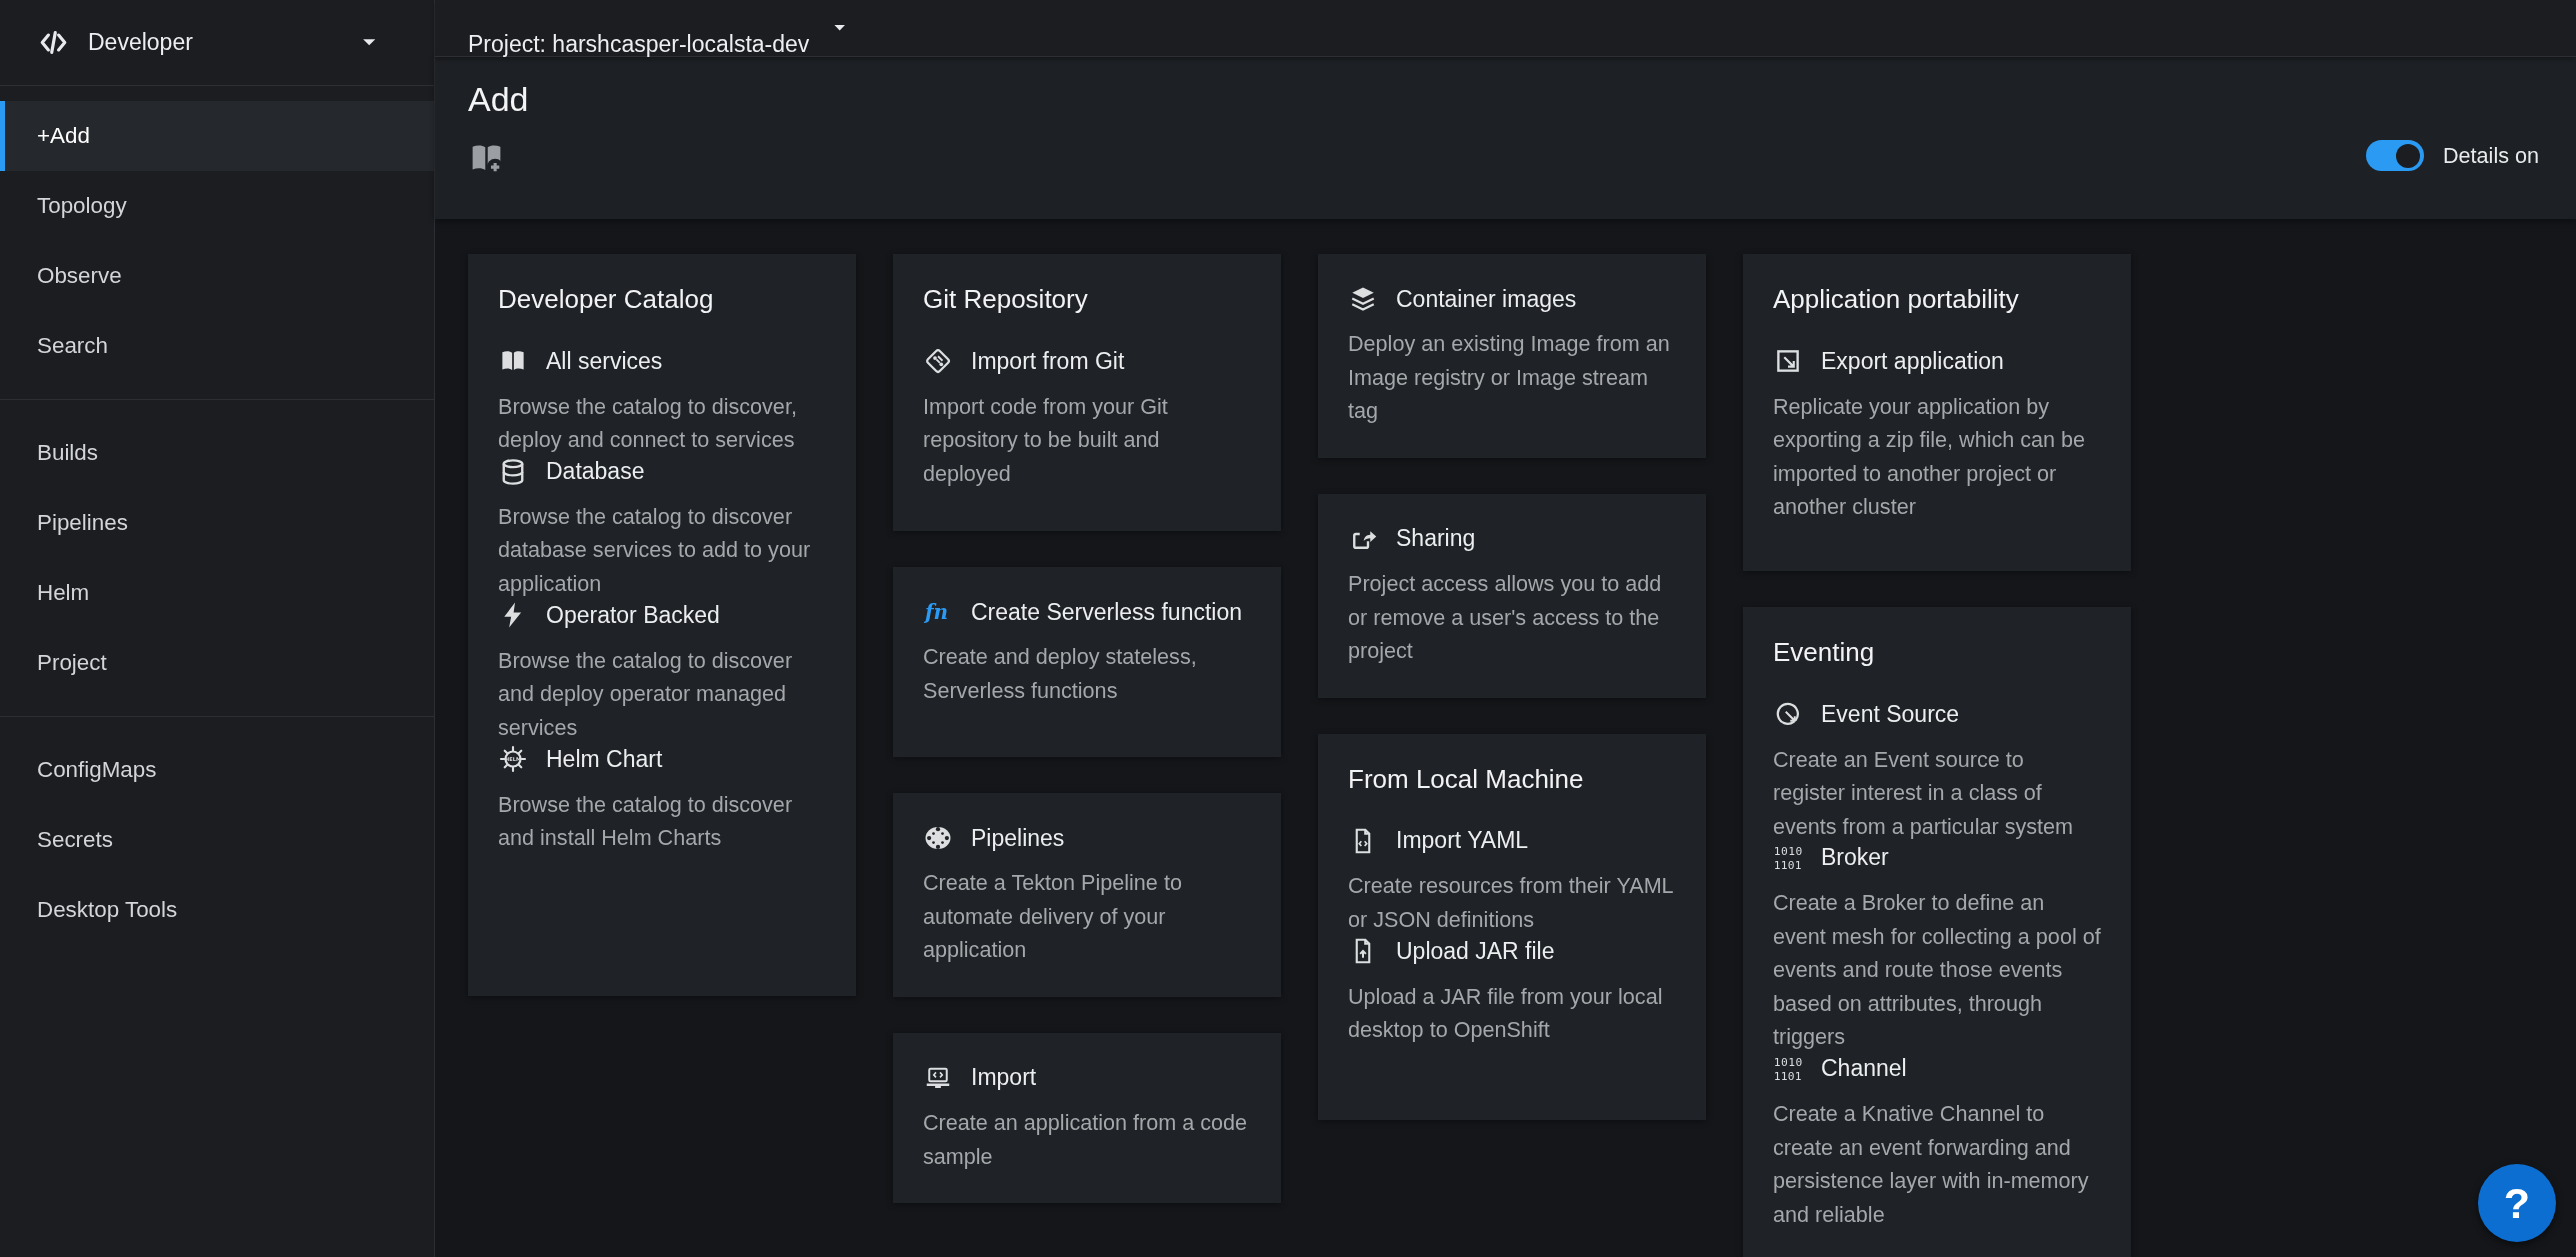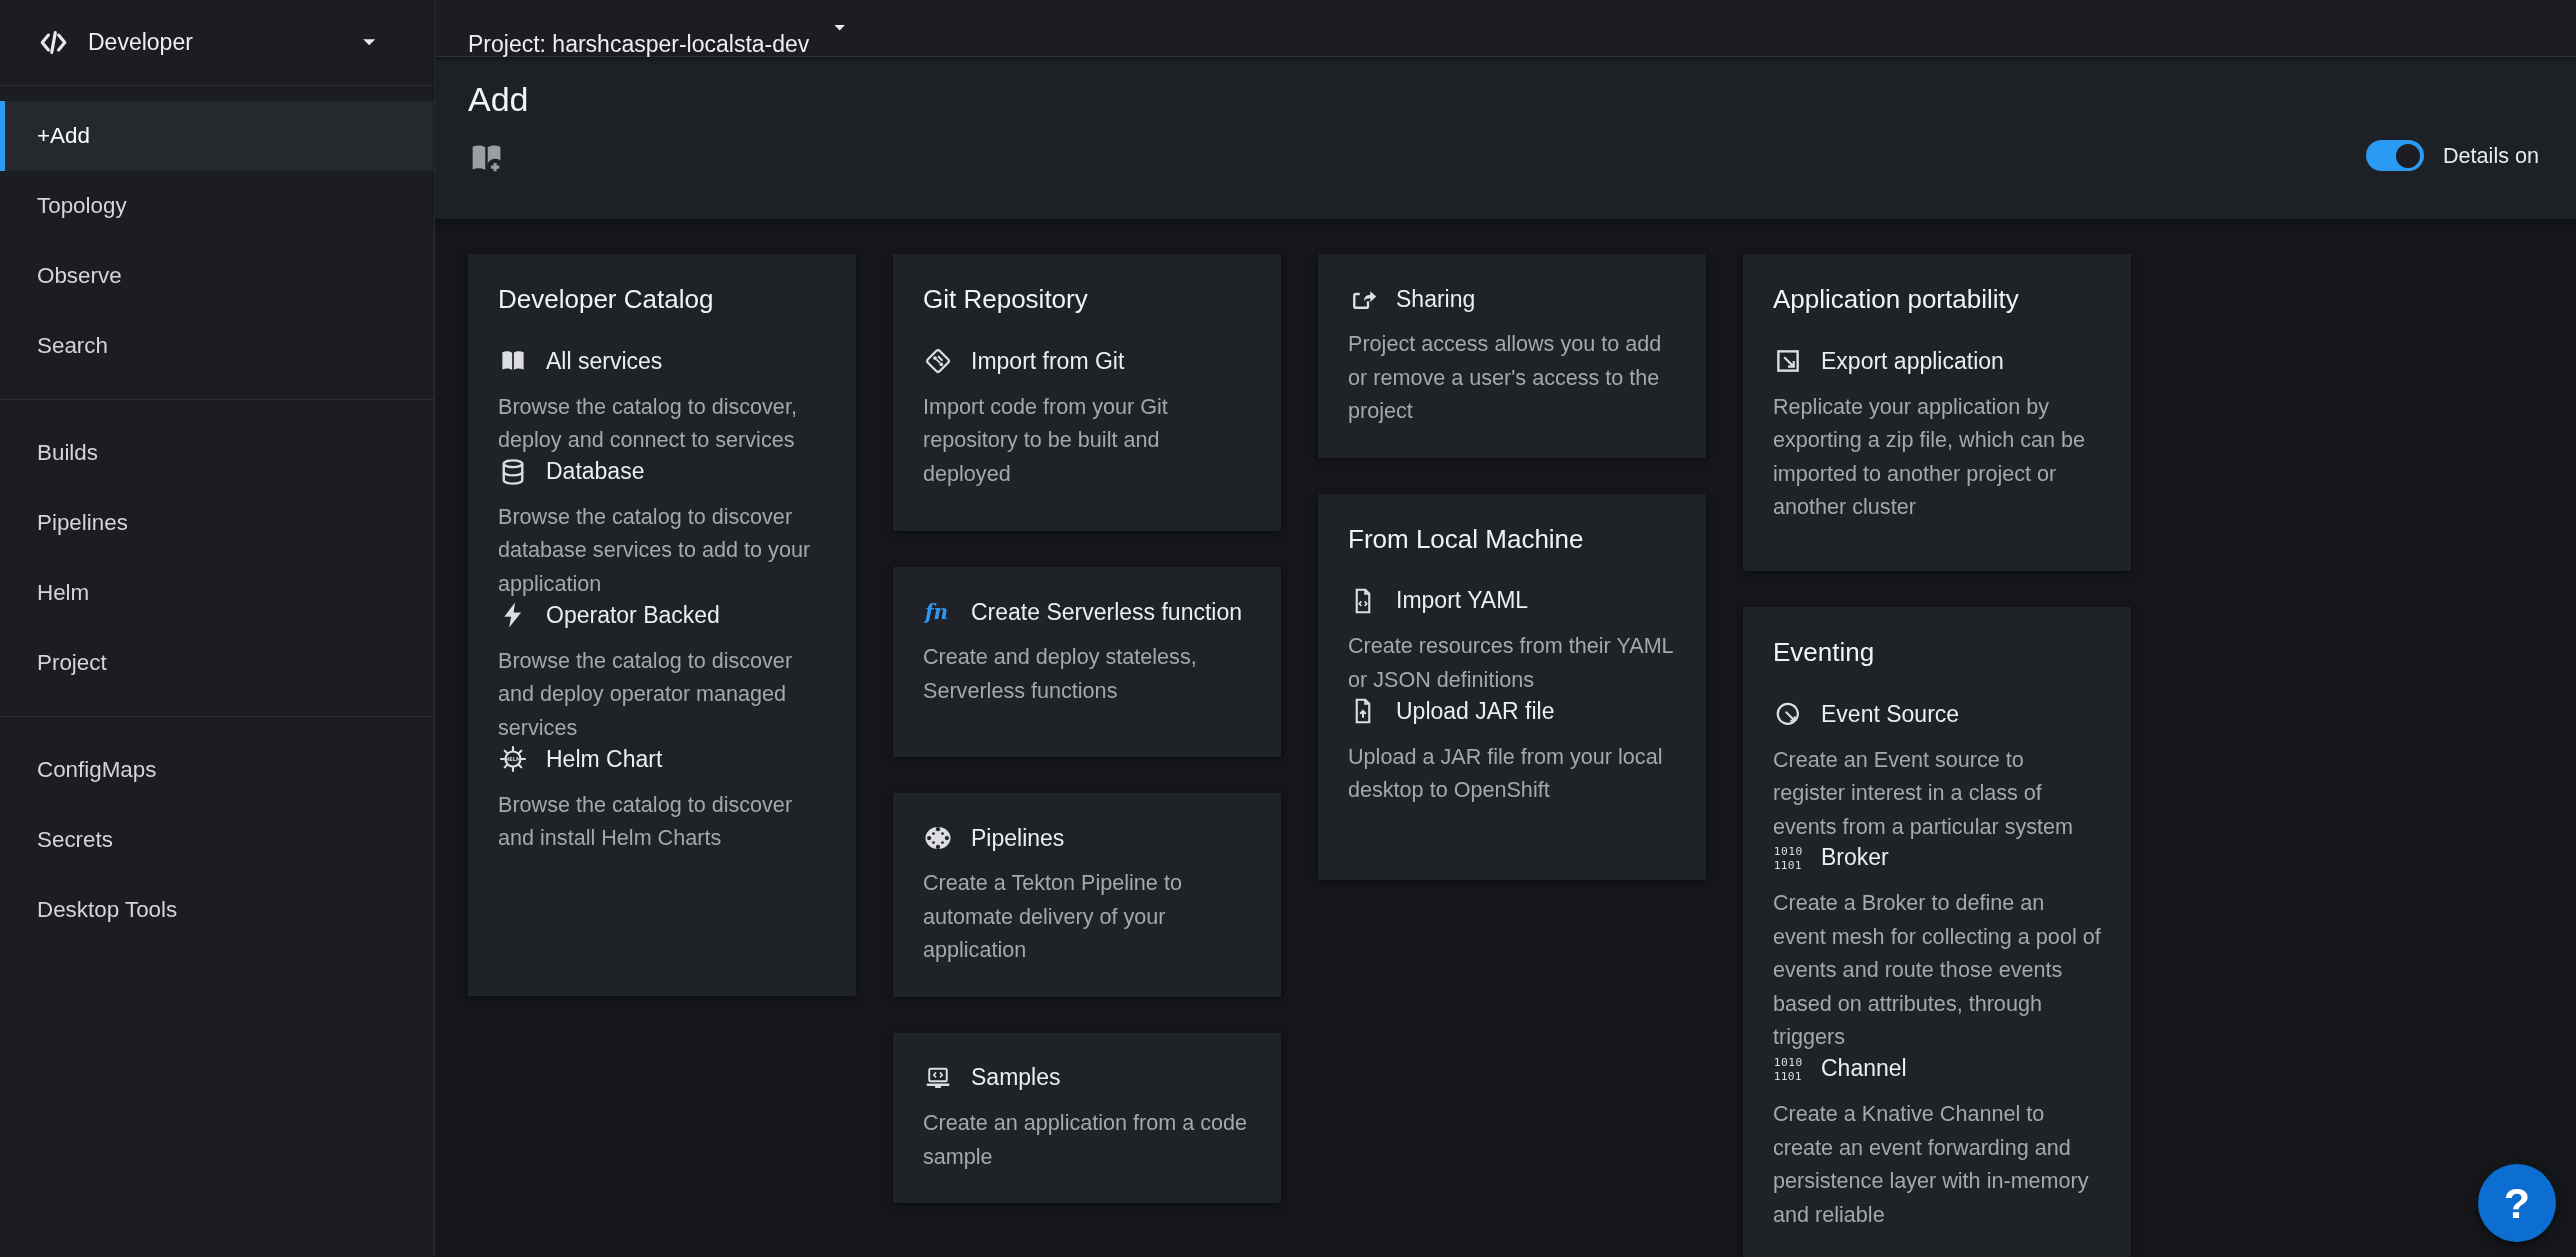--- a/index.html
+++ b/index.html
@@ -291,28 +291,42 @@
           <div class="card" style="min-height:162px">
             <div class="item">
               <div class="item-head">
                 <span class="icon">
                   <svg viewBox="0 0 24 24" fill="none" stroke="currentColor" stroke-width="1.6">
                       <rect x="5" y="4.5" width="14" height="10" rx="1"></rect>
                       <path d="M3 17.4h18M9.7 19h4.6" stroke-width="1.9"></path>
                       <path d="M10.4 7.5 8.6 9.5l1.8 2M13.6 7.5l1.8 2-1.8 2" stroke-width="1.3"></path>
                     </svg>
                 </span>
-                <span class="item-label">Samples</span>
+                <span class="item-label">Import</span>
               </div>
               <p class="item-desc">Create an application from a code sample</p>
             </div>
           </div>
         </div>
 
         <div class="col">
+          <div class="card" style="min-height:194px">
+            <div class="item">
+              <div class="item-head">
+                <span class="icon">
+                  <svg viewBox="0 0 24 24">
+                      <path d="M12 2.8 20.6 7 12 11.2 3.4 7z" fill="currentColor"></path>
+                      <path d="M3.4 11.6 12 15.8l8.6-4.2M3.4 16.2 12 20.4l8.6-4.2" fill="none" stroke="currentColor" stroke-width="1.8" stroke-linejoin="round"></path>
+                    </svg>
+                </span>
+                <span class="item-label">Container images</span>
+              </div>
+              <p class="item-desc">Deploy an existing Image from an Image registry or Image stream tag</p>
+            </div>
+          </div>
 
           <div class="card" style="min-height:192px">
             <div class="item">
               <div class="item-head">
                 <span class="icon">
                   <svg viewBox="0 0 24 24">
                       <path d="M16 13.8v3.9c0 .7-.6 1.3-1.3 1.3H6.3c-.7 0-1.3-.6-1.3-1.3V9.3C5 8.6 5.6 8 6.3 8h3.1" fill="none" stroke="currentColor" stroke-width="1.9"></path>
                       <path d="M12.6 13.6c.3-3.1 2.1-4.9 5.2-5.1V5.7L22.6 10 17.8 14.3v-2.9c-2.3.1-4 .7-5.2 2.2z" fill="currentColor"></path>
                     </svg>
                 </span>

